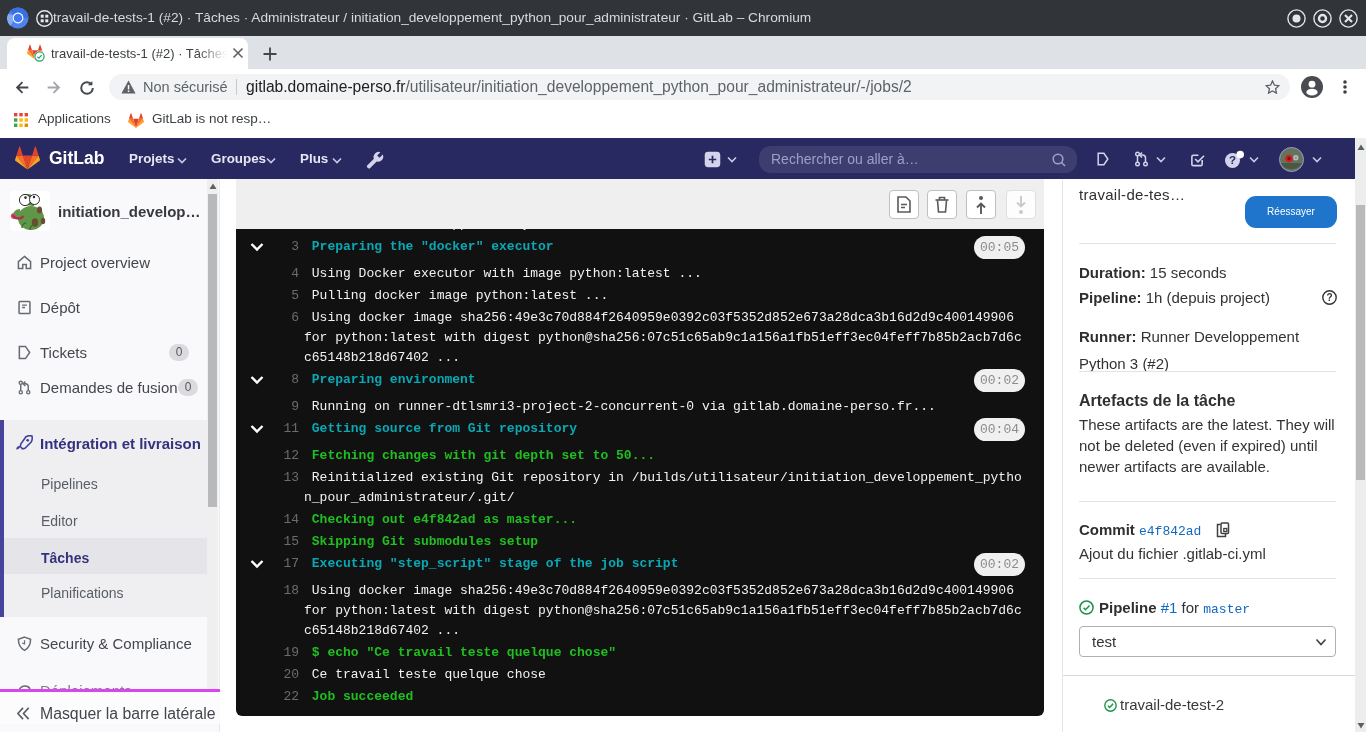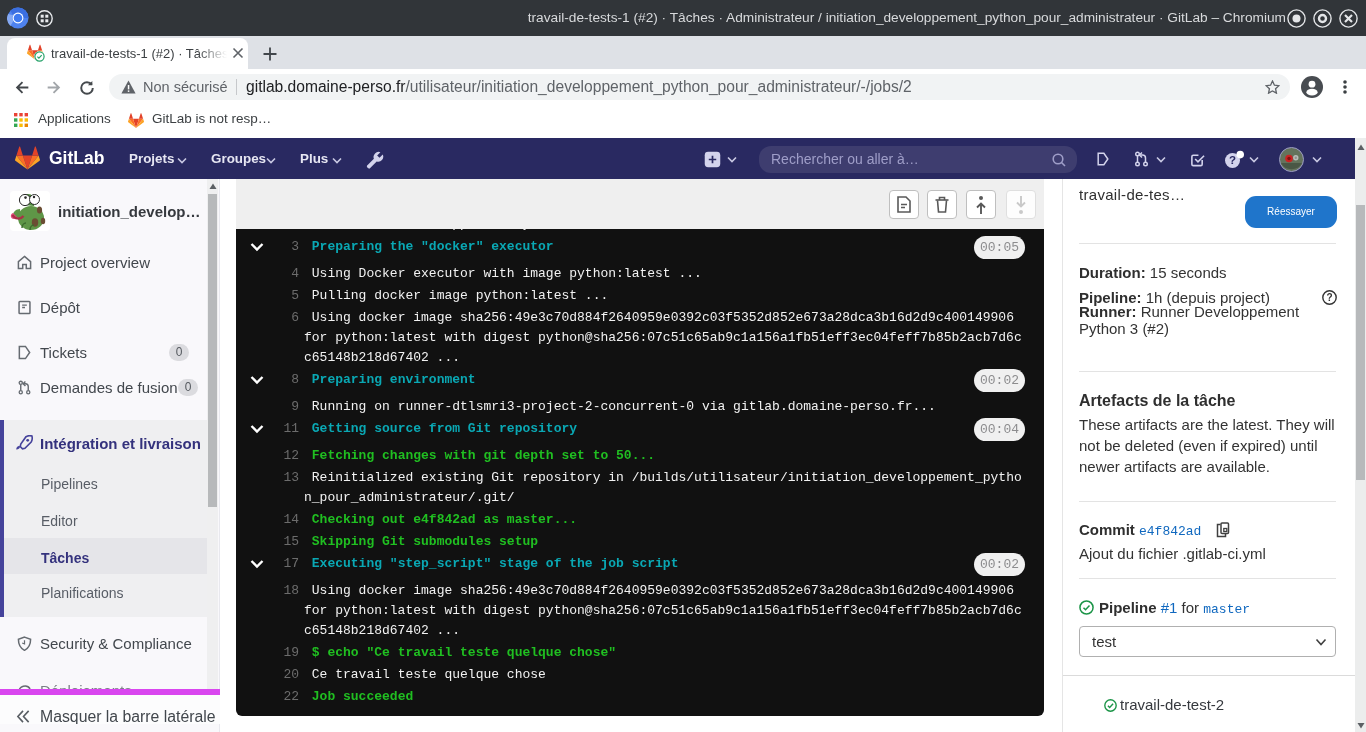--- a/index.html
+++ b/index.html
@@ -1,38 +1,38 @@
 <!DOCTYPE html>
 <html><head><meta charset="utf-8">
 <style>
 *{margin:0;padding:0;box-sizing:border-box}
 html,body{width:1366px;height:732px;overflow:hidden;font-family:"Liberation Sans",sans-serif}
 .abs{position:absolute}
 
 #titlebar{position:absolute;left:0;top:0;width:1366px;height:36px;background:#313539}
-#title-text{position:absolute;left:53px;right:80px;top:0;height:32px;line-height:36px;text-align:right;color:#d8dadc;font-size:13.7px}
+#title-text{position:absolute;left:53px;right:80px;top:0;height:32px;line-height:36px;text-align:left;color:#d8dadc;font-size:13.7px}
 #tabstrip{position:absolute;left:0;top:36px;width:1366px;height:33px;background:#dee1e6}
 #tab{position:absolute;left:7px;top:38px;width:241px;height:31px;background:#fff;border-radius:8px 8px 0 0}
 #tab-title{position:absolute;left:44px;top:7px;width:176px;height:18px;line-height:18px;font-size:13px;color:#3c4043;white-space:nowrap;overflow:hidden}
 #tab-fade{position:absolute;left:190px;top:7px;width:30px;height:18px;background:linear-gradient(to right,rgba(255,255,255,0),#fff)}
 #toolbar{position:absolute;left:0;top:69px;width:1366px;height:33px;background:#fff}
 #omnibox{position:absolute;left:109px;top:74px;width:1181px;height:26px;background:#f1f3f4;border-radius:13px}
 #bookmarks{position:absolute;left:0;top:102px;width:1366px;height:36px;background:#fff}
 .bktxt{font-size:13.5px;color:#3c4043}
 
 #navbar{position:absolute;left:0;top:138px;width:1355px;height:41px;background:#292961}
 .navlink{position:absolute;top:0;height:41px;line-height:41px;color:#e6e6f2;font-size:13.4px;font-weight:bold}
 #searchbox{position:absolute;left:759px;top:8px;width:318px;height:27px;background:#3e3d6f;border-radius:12px;line-height:27px;padding-left:12px;font-size:14px;color:#9f9ec8}
 
 #sidebar{position:absolute;left:0;top:179px;width:220px;height:553px;background:#f9f8fb;border-right:1px solid #e8e8ee;overflow:hidden}
 .sitem{position:absolute;left:0;width:207px;height:45px}
 .sitem .txt{position:absolute;left:40px;top:0;height:45px;line-height:45px;font-size:15px;color:#42474d}
 .sub{position:absolute;left:41px;width:160px;height:36px;line-height:36px;font-size:14px;color:#585d66}
 .badge0{position:absolute;top:14px;width:20px;height:17px;background:#dbdbdf;border-radius:9px;color:#55595f;font-size:12px;text-align:center;line-height:17px}
-#sb-footer{position:absolute;left:0;top:689px;width:220px;height:35px;background:#fcfcfd;border-top:6px solid #d946ef;overflow:hidden}
+#sb-footer{position:absolute;left:0;top:689px;width:220px;height:35px;background:#fcfcfd;border-top:3px solid #d946ef;overflow:hidden}
 
 .sb-track{position:absolute;background:#eceded}
 .sb-thumb{position:absolute;background:#b7b9bb;border-radius:0px}
 
 #logbar{position:absolute;left:236px;top:179px;width:808px;height:50px;background:#efefef}
 .logbtn{position:absolute;top:11px;width:30px;height:29px;background:#fff;border:1px solid #bfbfbf;border-radius:4px}
 .logbtn.dis{border-color:#dfdfdf;background:#fdfdfd}
 #term{position:absolute;left:236px;top:229px;width:808px;height:487px;background:#111;border-radius:0 0 6px 6px;overflow:hidden;font-family:"Liberation Mono",monospace;font-size:13px}
 .line{position:relative;padding:1px 20px 1px 68px;line-height:20px;white-space:pre-wrap;color:#f2f2f2}
 .line .num{position:absolute;left:0;top:1px;width:63px;text-align:right;color:#6c6c6c;font-weight:normal}
@@ -398,21 +398,21 @@
 <div id="panel">
  <div class="abs" style="left:16px;top:0;font-size:15px;font-weight:normal;color:#2f2f2f;line-height:32px;letter-spacing:0.3px">travail-de-tes…</div>
  <div class="abs" style="left:182px;top:17px;width:92px;height:32px;background:#1f75cb;border-radius:11px;color:#fff;font-size:10px;text-align:center;line-height:32px">Réessayer</div>
  <div class="hr" style="top:64px"></div>
  <div class="abs" style="left:16px;top:83px;line-height:21px"><b>Duration:</b> 15 seconds</div>
  <div class="abs" style="left:16px;top:108px;line-height:21px"><b>Pipeline:</b> 1h (depuis project)</div>
  <svg class="abs" style="left:259px;top:111px" width="15" height="15" viewBox="0 0 15 15">
       <circle cx="7.5" cy="7.5" r="6.7" fill="none" stroke="#333" stroke-width="1.4"></circle>
       <text x="7.5" y="11" font-size="10" font-weight="bold" fill="#333" text-anchor="middle" font-family="Liberation Sans">?</text>
     </svg>
- <div class="abs" style="left:16px;top:124px;width:250px;line-height:17px"><b>Runner:</b> Runner Developpement Python 3 (#2)</div>
+ <div class="abs" style="left:16px;top:144px;width:250px;line-height:27px"><b>Runner:</b> Runner Developpement Python 3 (#2)</div>
  <div class="hr" style="top:192px"></div>
  <div class="abs" style="left:16px;top:211px;font-size:16px;font-weight:bold;color:#2f2f2f;line-height:21px">Artefacts de la tâche</div>
  <div class="abs" style="left:16px;top:235px;width:258px;line-height:21px">These artifacts are the latest. They will not be deleted (even if expired) until newer artifacts are available.</div>
  <div class="hr" style="top:322px"></div>
  <div class="abs" style="left:16px;top:340px;line-height:21px"><b>Commit</b> <span class="mono bluelink">e4f842ad</span></div>
  <svg class="abs" style="left:153px;top:343px" width="14" height="16" viewBox="0 0 14 16">
       <path d="M4.5 2.5h-3v12h8v-2.5" fill="none" stroke="#404040" stroke-width="1.5"></path>
       <rect x="5" y="1" width="7.5" height="10.5" rx="1" fill="none" stroke="#404040" stroke-width="1.5"></rect>
       <rect x="7.8" y="6.5" width="3" height="3" fill="none" stroke="#404040" stroke-width="1.3"></rect>
     </svg>

